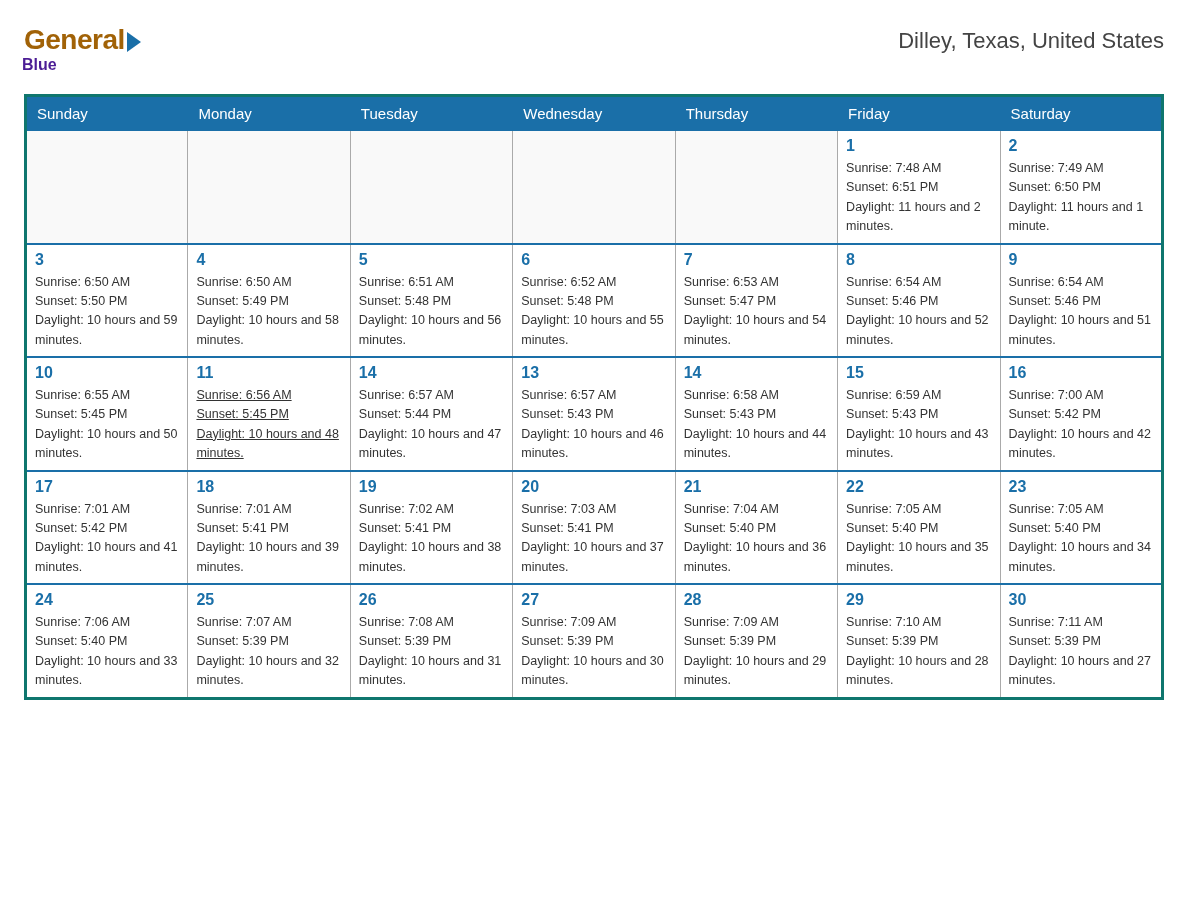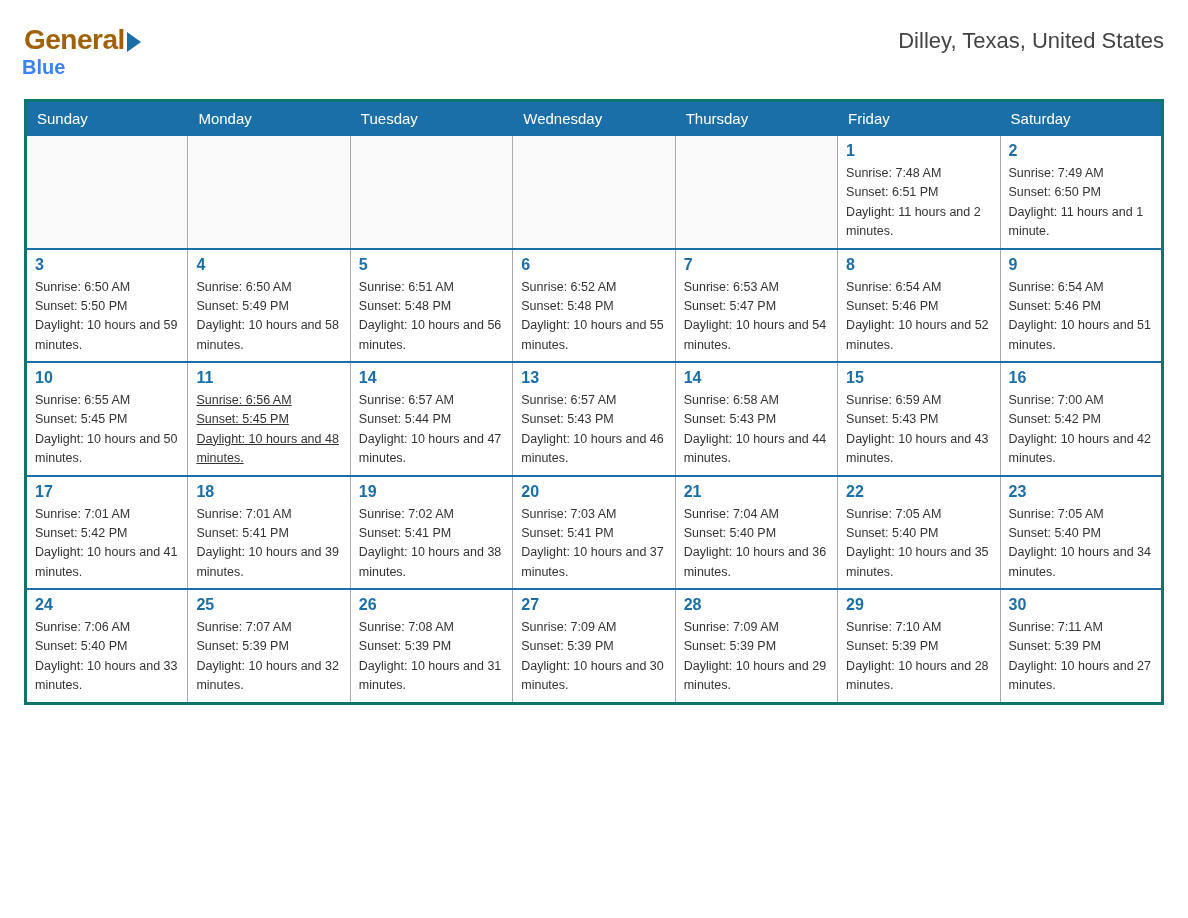--- a/index.html
+++ b/index.html
@@ -34,23 +34,23 @@
     .logo-arrow {
       width: 0;
       height: 0;
       border-left: 14px solid #1a6fa8;
       border-top: 10px solid transparent;
       border-bottom: 10px solid transparent;
       margin-left: 2px;
       margin-top: 4px;
     }
     .logo-blue {
-      font-size: 20px;
+      font-size: 16px;
       font-weight: bold;
-      color: #3b82f6;
+      color: #4c1d95;
       margin-left: -2px;
     }
     .title-section {
       text-align: right;
     }
     .month-title {
       font-size: 52px;
       font-weight: normal;
       color: #222;
     }

